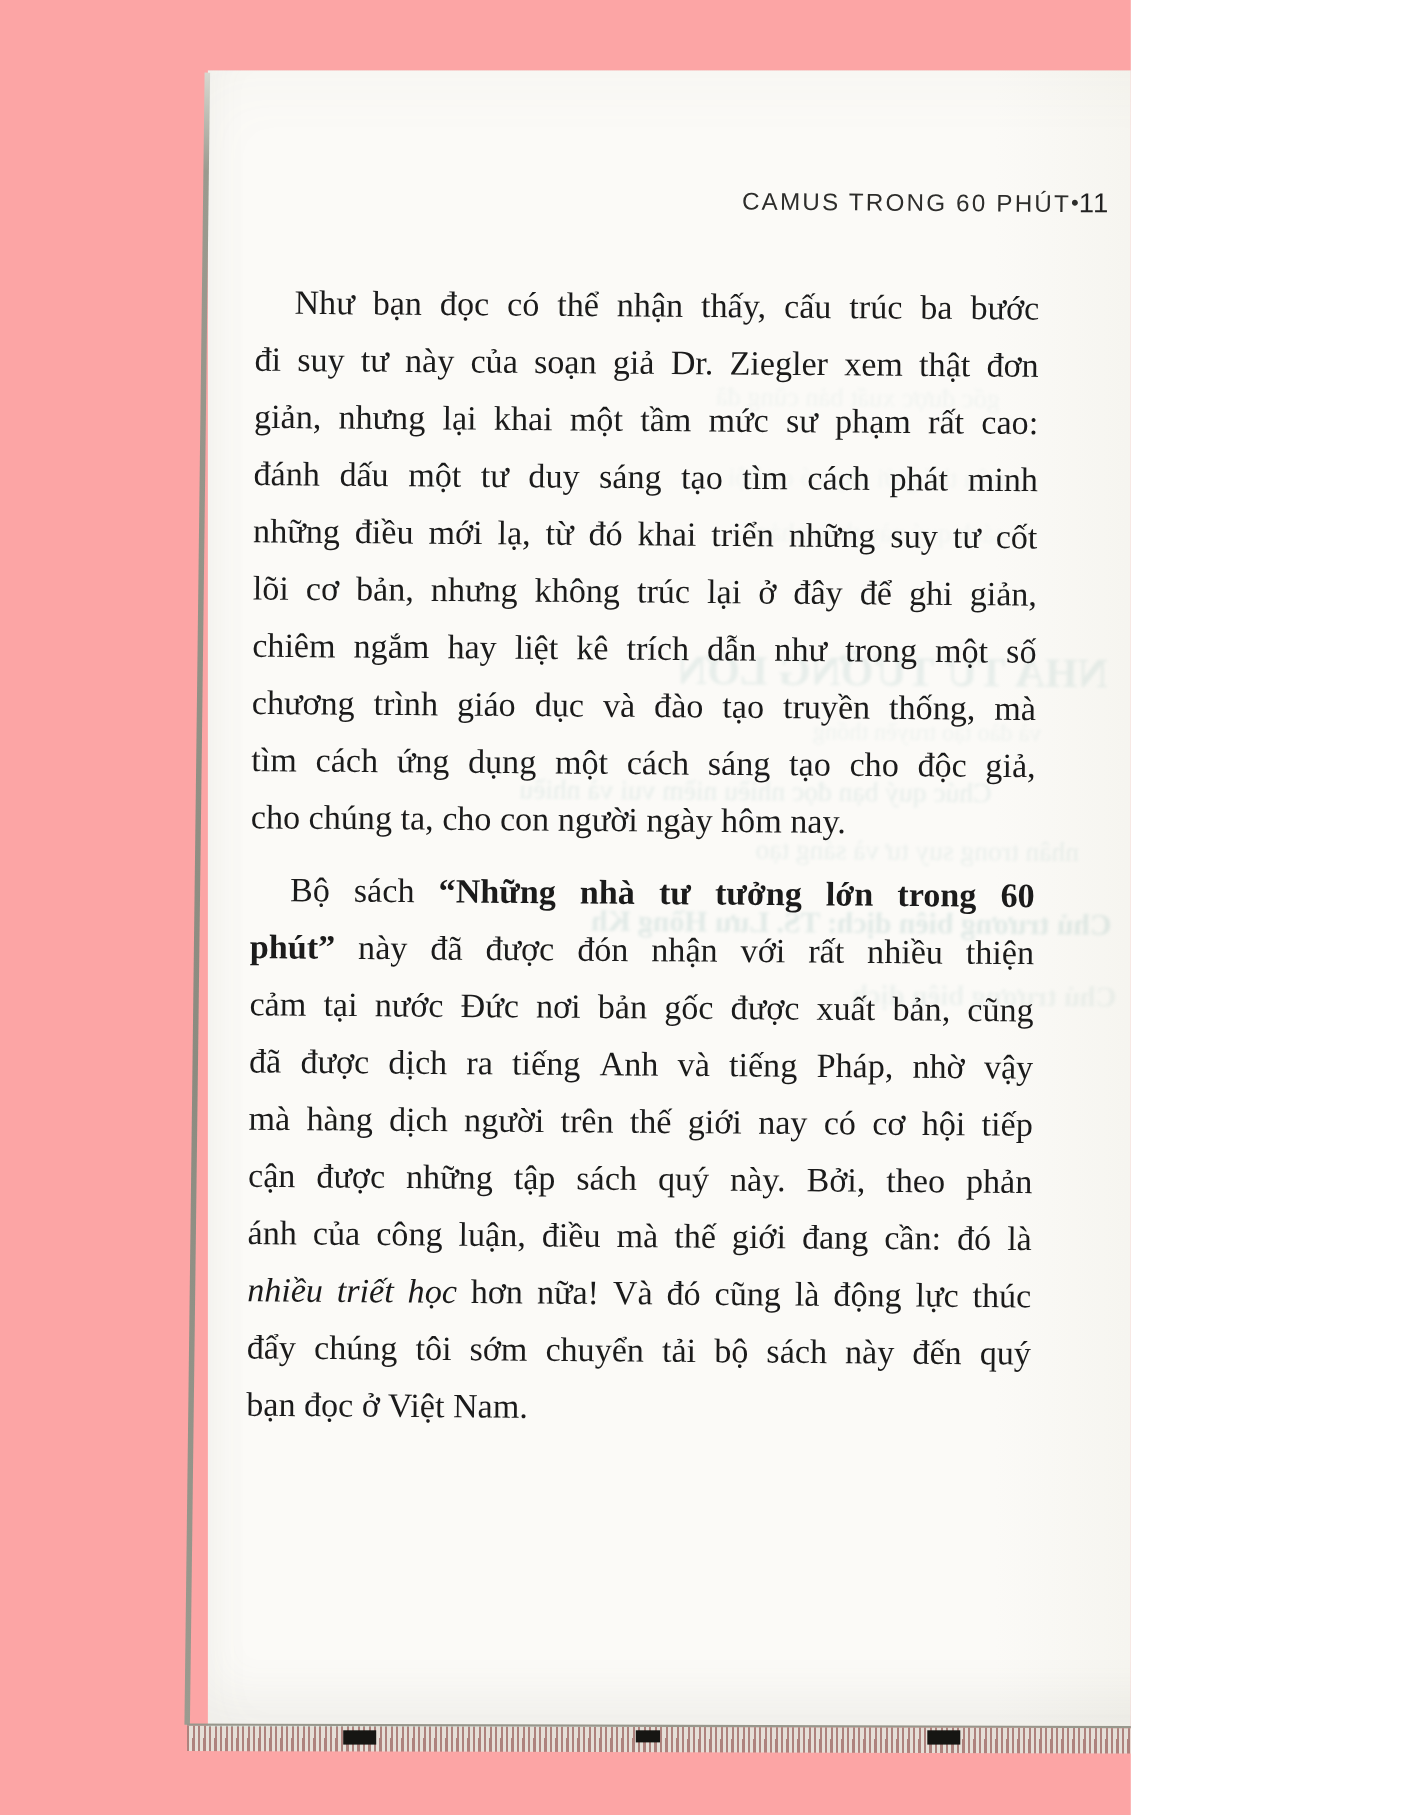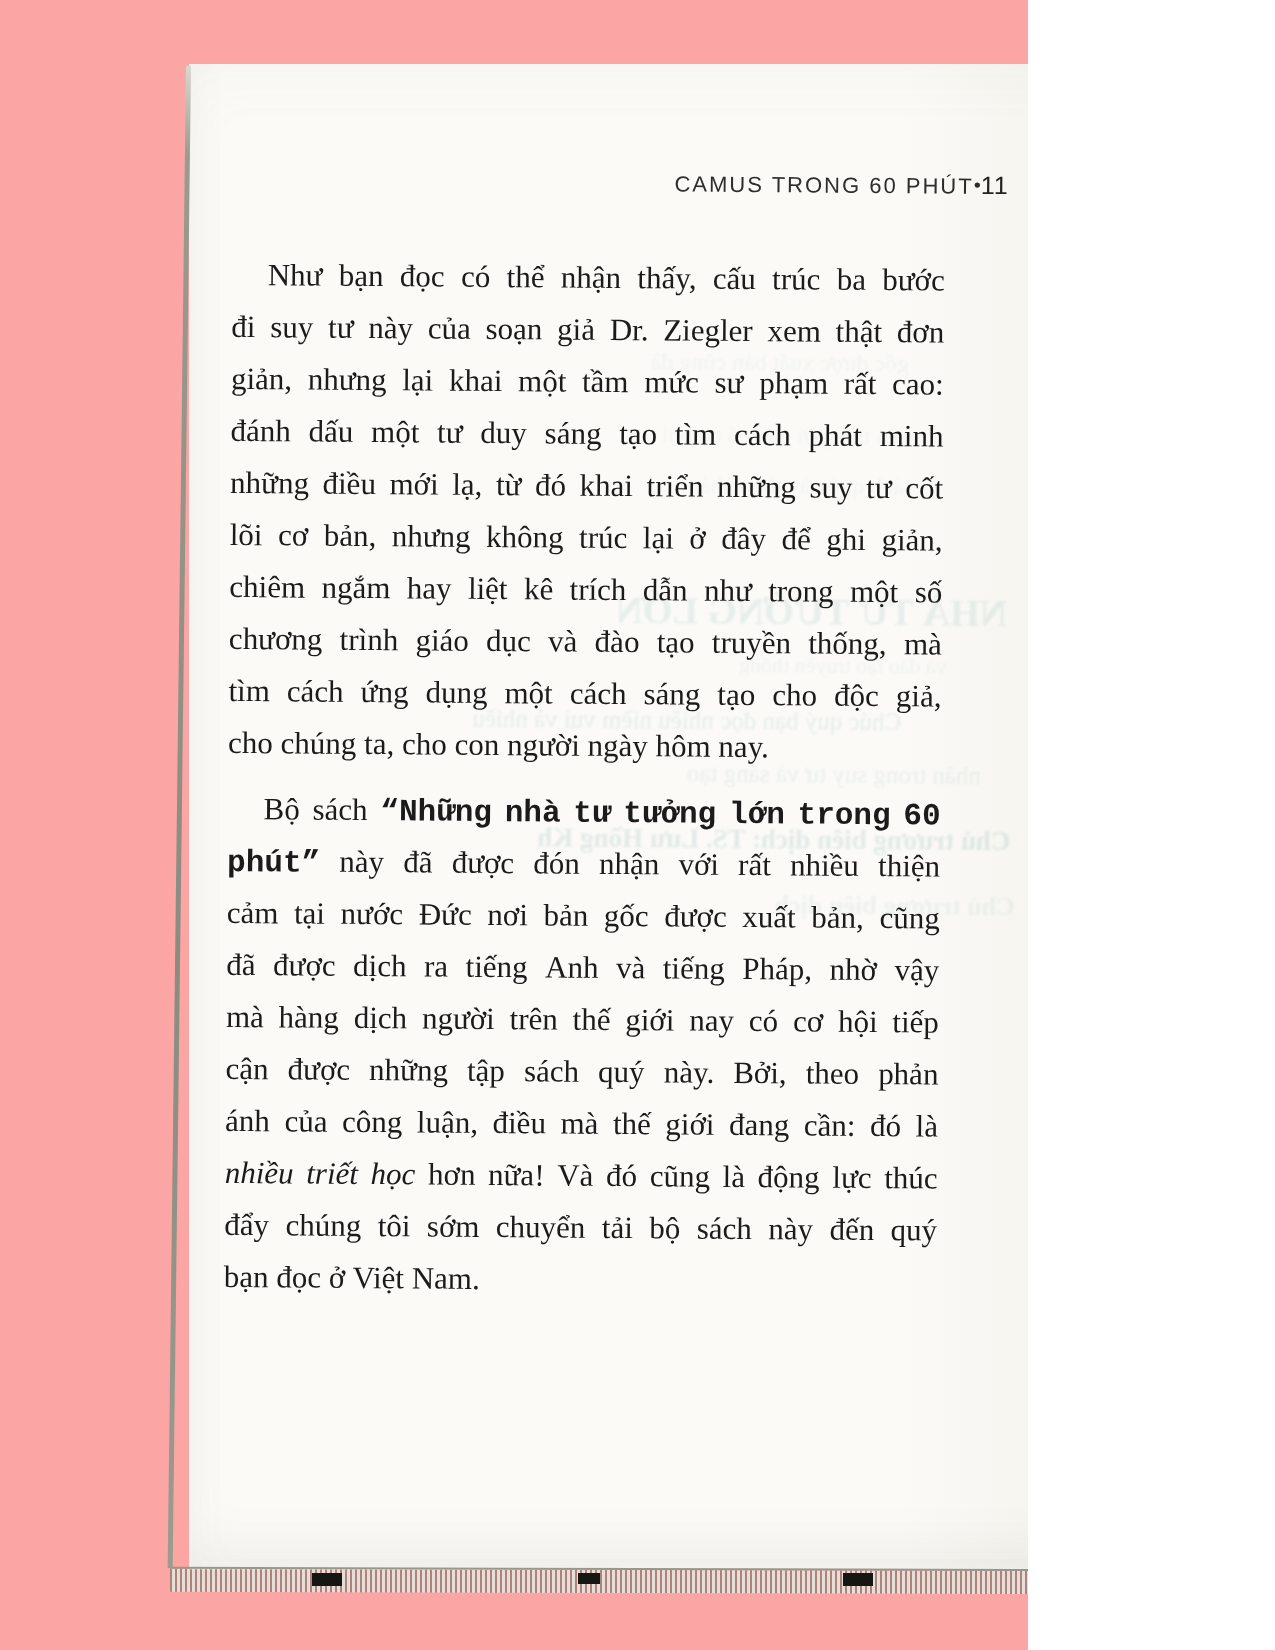--- a/index.html
+++ b/index.html
@@ -29,21 +29,21 @@
   .rh-bullet{font-size:20px;line-height:0;position:relative;top:-2px;}
   .rh-num{font-size:25px;letter-spacing:1px;color:#222;}
   .text-block{position:absolute;left:232px;top:249px;width:713px;color:#1b1b1b;font-size:31px;}
   .paragraph{margin:0;}
   .paragraph + .paragraph{margin-top:14px;}
   .bline{height:52px;white-space:nowrap;}
   .bline.just{display:flex;justify-content:space-between;align-items:baseline;}
   .bline.just span{line-height:52px;}
   .bline.plain{line-height:52px;}
   .bline.indent{padding-left:36px;}
-  .b{font-weight:bold;font-family:Liberation Mono, monospace;}
+  .b{font-weight:bold;}
   .i{font-style:italic;}
   
   .bleed{position:absolute;transform:scaleX(-1);filter:blur(1.3px);color:#4f8f8a;
     white-space:nowrap;overflow:hidden;pointer-events:none;}
 </style>
 </head>
 <body>
 
 <div class="photo">
 

